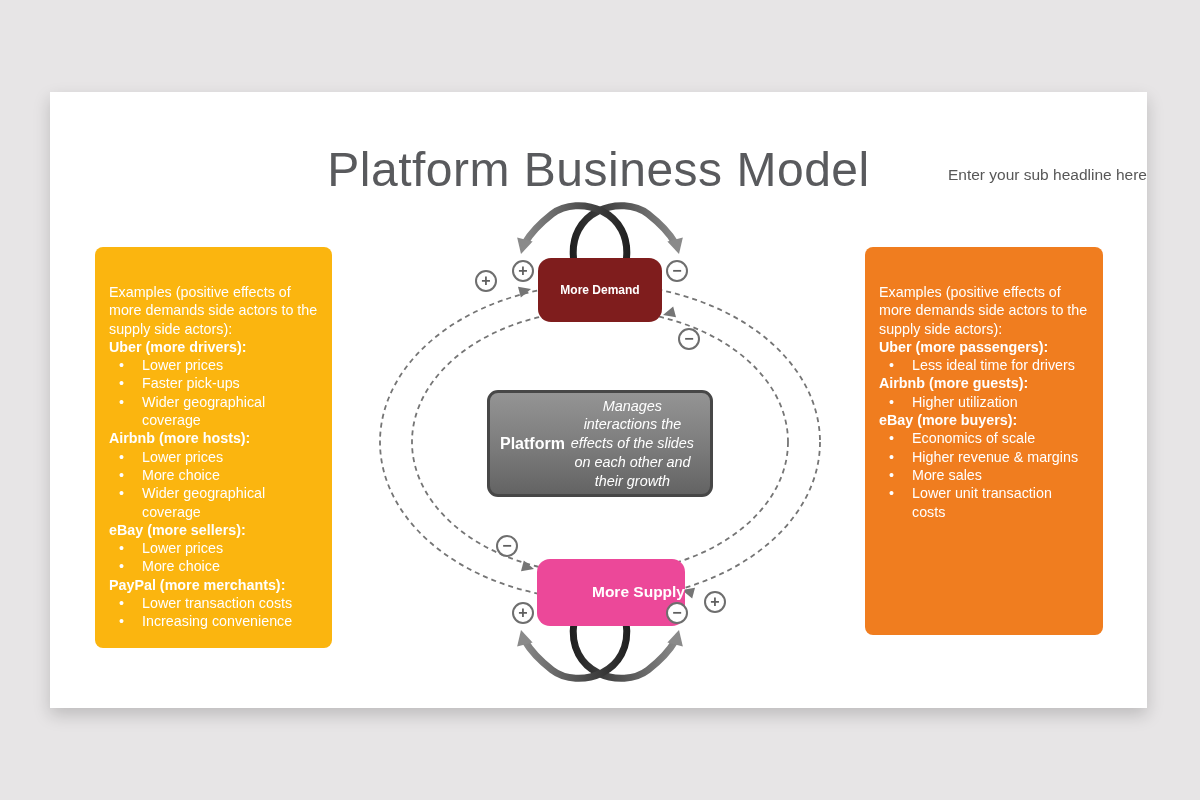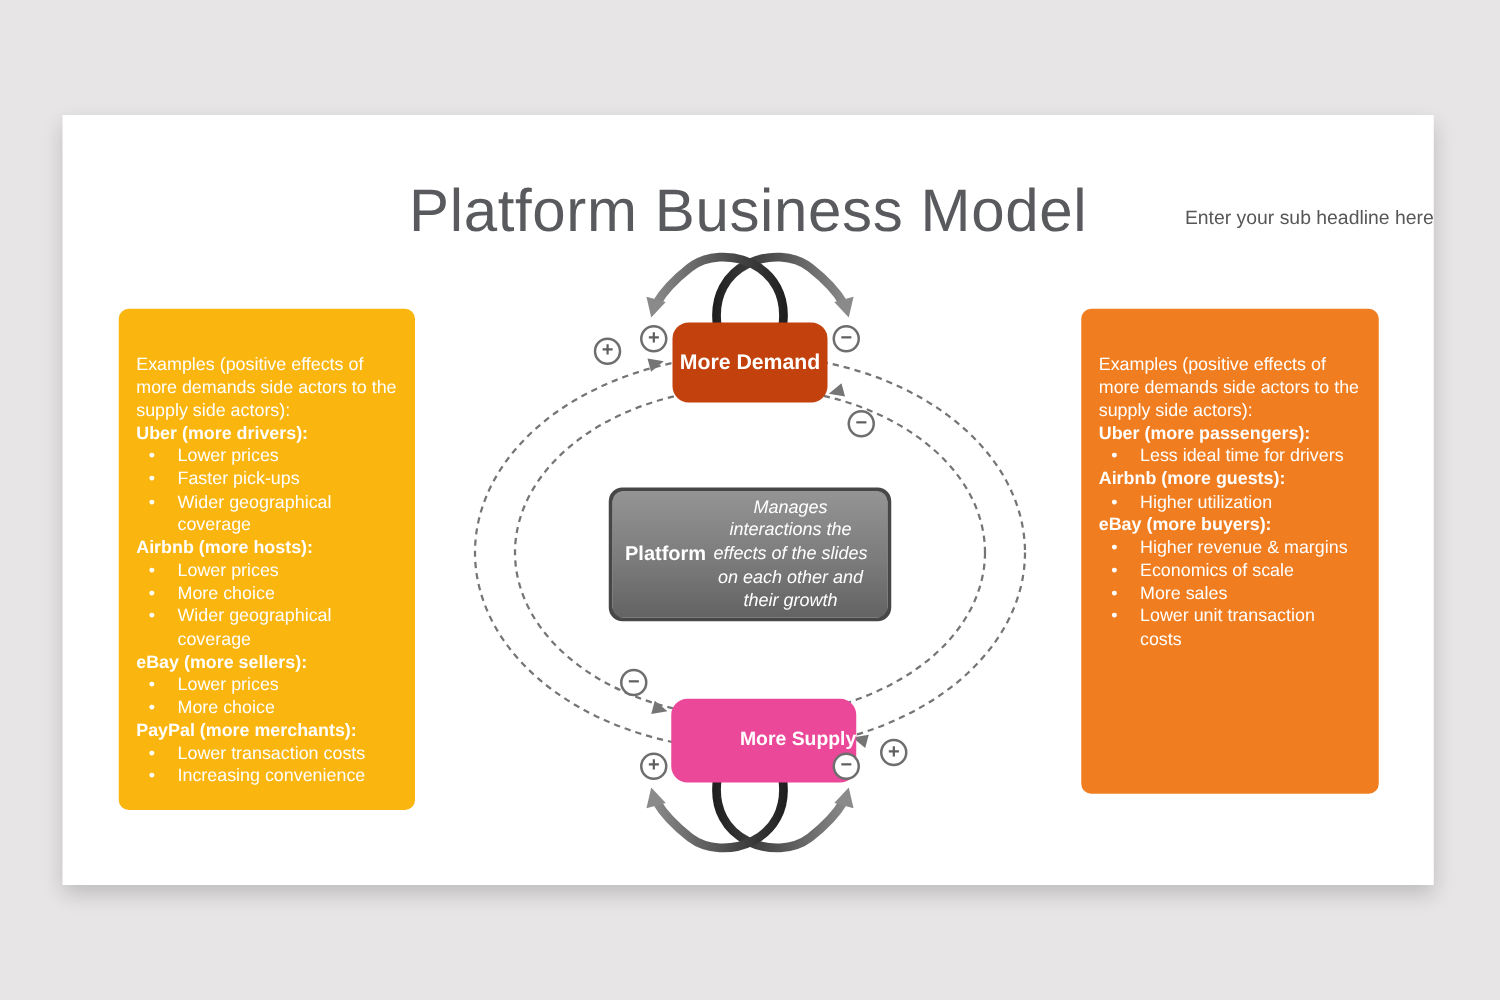--- a/index.html
+++ b/index.html
@@ -33,21 +33,21 @@
   .gap{margin-top:18px;}
   ul.blist{list-style:none;margin:0;padding:0;}
   ul.blist li{position:relative;padding-left:33px;}
   ul.blist li::before{content:"\2022";position:absolute;left:10px;top:0;}
   .node{
     position:absolute;display:flex;align-items:center;justify-content:center;
     text-align:center;color:#fff;font-weight:bold;box-sizing:border-box;
   }
   .node-demand{
     left:488px;top:166px;width:124px;height:64px;border-radius:13px;
-    background:#c2410c;font-size:17px;line-height:1.35;
+    background:#7f1d1d;font-size:12px;line-height:1.35;
   }
   .node-supply{
     left:487px;top:467px;width:148px;height:67px;border-radius:13px;
     background:#ec4899;font-size:15.5px;line-height:1.35;justify-content:flex-end;
   }
   .node-platform{
     left:437px;top:298px;width:226px;height:107px;border-radius:11px;
     background:linear-gradient(180deg,#949494 0%,#7b7b7b 55%,#636363 100%);
     border:3px solid #474747;font-weight:normal;
     flex-direction:row;padding:6px 10px;
@@ -144,22 +144,22 @@
     <p class="sec-head gap">Uber (more passengers):</p>
     <ul class="blist">
       <li><span>Less ideal time for drivers</span></li>
     </ul>
     <p class="sec-head gap">Airbnb (more guests):</p>
     <ul class="blist">
       <li><span>Higher utilization</span></li>
     </ul>
     <p class="sec-head gap">eBay (more buyers):</p>
     <ul class="blist">
+      <li><span>Economics of scale</span></li>
       <li><span>Higher revenue &amp; margins</span></li>
-      <li><span>Economics of scale</span></li>
     </ul>
     <ul class="blist">
       <li><span>More sales</span></li>
       <li><span>Lower unit transaction costs</span></li>
     </ul>
   </div>
 
   <div class="node node-demand">
     <span class="wrap-inner">More Demand</span>
   </div>

